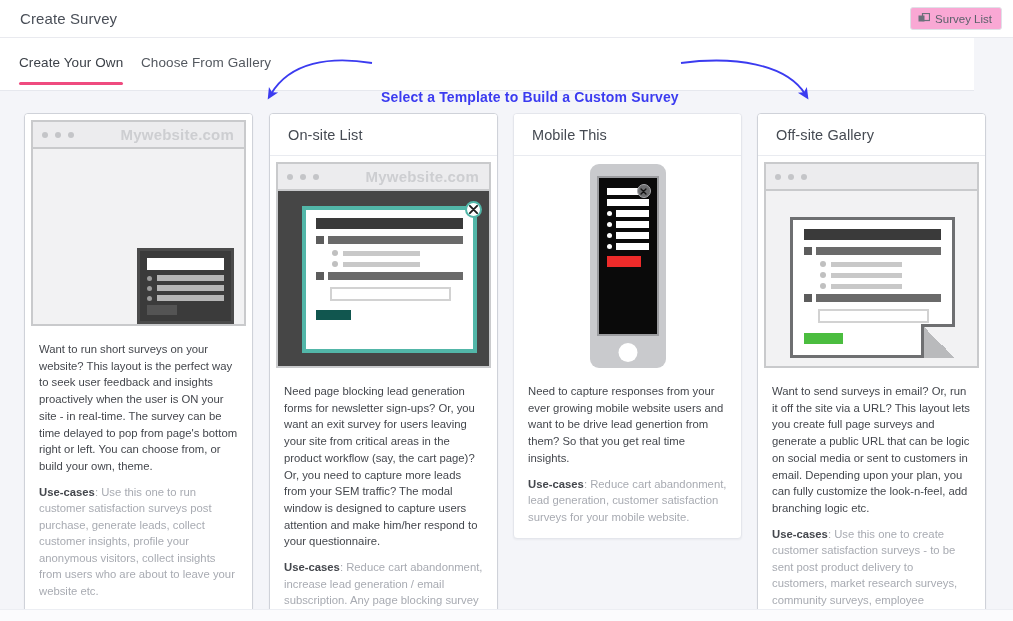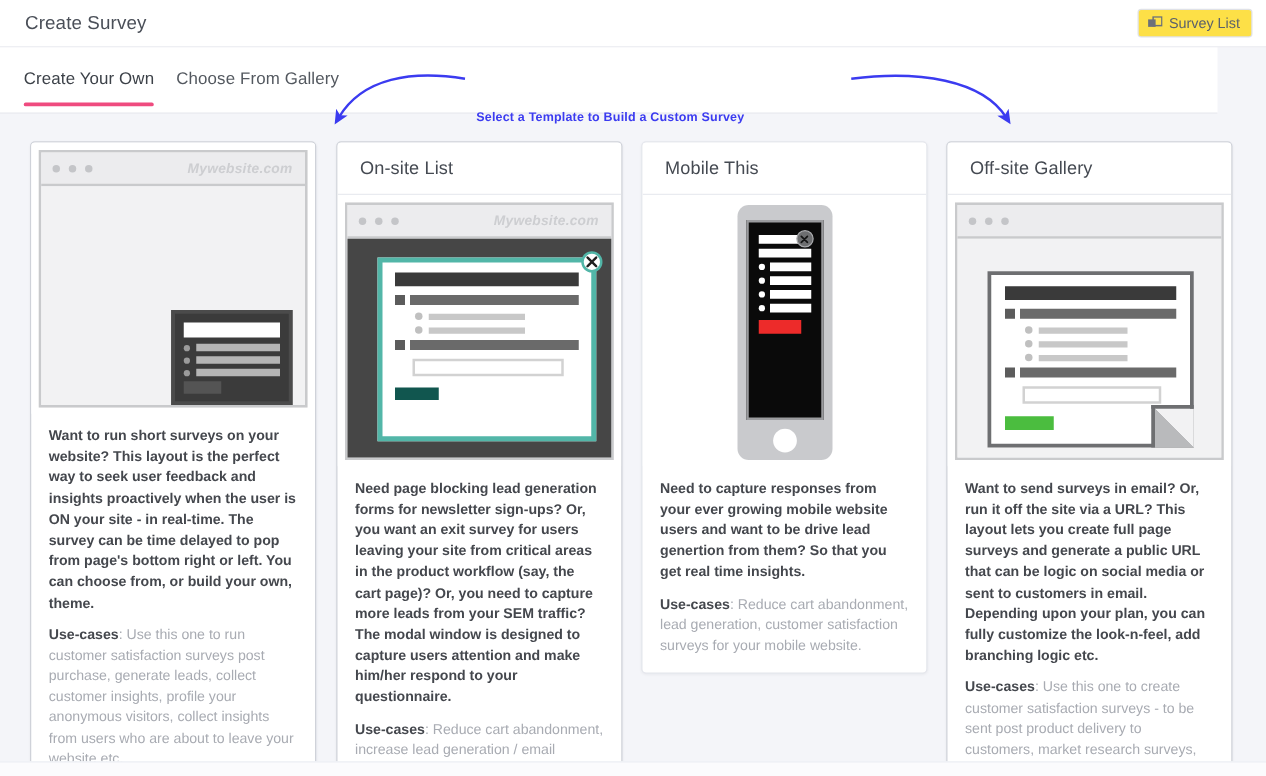--- a/index.html
+++ b/index.html
@@ -16,21 +16,21 @@
     background: #ffffff;
     border-bottom: 1px solid #e9eaef;
   }
   .page-title {
     position: absolute; left: 20px; top: 10px;
     font-size: 15px; color: #4a4f58; letter-spacing: .1px;
   }
   .survey-list-btn {
     position: absolute; right: 11px; top: 7px;
     height: 23px; padding: 0 9px 0 7px;
-    background: #fde047; border: 1px solid #dfe1e7; border-radius: 3px;
+    background: #f9a8d4; border: 1px solid #dfe1e7; border-radius: 3px;
     display: flex; align-items: center; gap: 5px;
     font-size: 11.5px; color: #5b616b; cursor: pointer;
     white-space: nowrap;
   }
   .stack-icon { width: 12px; height: 12px; display: block; flex: none; }
 
   
   .tabstrip {
     position: absolute; left: 0; top: 38px; width: 974px; height: 53px;
     background: #ffffff; border-bottom: 1px solid #e6e8ee;
@@ -45,21 +45,21 @@
   .tab.active { color: #3c4148; }
   .tab.active::after {
     content: ""; position: absolute; left: 0; right: 0; bottom: 0;
     height: 3px; background: #ef4b7f; border-radius: 2px;
   }
 
   
   .annot { position: absolute; left: 0; top: 36px; width: 1013px; height: 70px; pointer-events: none; }
   .annot-text {
     position: absolute; left: 381px; top: 53px;
-    font-size: 10px; font-weight: bold; color: #3b3bf0;
+    font-size: 14px; font-weight: bold; color: #3b3bf0;
     white-space: nowrap; letter-spacing: .15px;
   }
 
   
   .grid { position: absolute; left: 0; top: 91px; width: 1013px; height: 520px; }
   .card {
     position: absolute; top: 22px; width: 229px;
     background: #ffffff; border-radius: 4px;
     border: 1px solid #e4e6ec;
     box-shadow: 0 1px 2px rgba(30,35,50,.05);
@@ -81,22 +81,22 @@
   .thumb-inner { position: absolute; inset: 0; }
 
   
   .brow { position: absolute; left: 6px; right: 6px; top: 6px; bottom: 5px;
           border: 2px solid #c9cacc; background: #f2f2f3; }
   .brow-bar { position: absolute; left: 0; right: 0; top: 0; height: 27px;
               background: #ececee; border-bottom: 2px solid #c9cacc;
               display: flex; align-items: center; }
   .brow-dots { display: flex; gap: 7px; margin-left: 9px; }
   .brow-dots i { width: 6px; height: 6px; border-radius: 50%; background: #c4c5c8; display: block; }
-  .brow-url { margin-left: auto; margin-right: 10px; font-size: 11px;
-              font-weight: bold; color: #cdced1; letter-spacing: .2px; font-style: italic; }
+  .brow-url { margin-left: auto; margin-right: 10px; font-size: 15px;
+              font-weight: bold; color: #cdced1; letter-spacing: .2px; }
   .brow-body { position: absolute; left: 0; right: 0; top: 27px; bottom: 0; background: #f2f2f3; }
 
   
   .w1 { position: absolute; right: 10px; bottom: 0; width: 97px; height: 76px;
         background: #3b3b3b; border: 3px solid #4b4b4b; padding: 7px 7px 0 7px; }
   .w1 .inp { height: 12px; background: #fff; margin: 0 0 5px 0; }
   .w1 .row { display: flex; align-items: center; gap: 5px; margin-bottom: 4px; }
   .w1 .row i { width: 5px; height: 5px; border-radius: 50%; background: #9b9b9b; flex: none; }
   .w1 .row b { height: 6px; background: #b5b5b5; flex: 1; display: block; }
   .w1 .btn { width: 30px; height: 10px; background: #545454; margin-top: 3px; }
@@ -141,21 +141,21 @@
   .page4 { position: absolute; left: 24px; right: 22px; top: 26px; bottom: 8px;
            background: #fff; border: 3px solid #6e6f71; }
   .p4-pad { position: absolute; inset: 9px 11px; }
   .p4-fold { position: absolute; right: -3px; bottom: -3px; width: 34px; height: 34px;
              background: linear-gradient(225deg, #f2f2f3 0 50%, #b9babc 50% 100%);
              border-left: 3px solid #6e6f71; border-top: 3px solid #6e6f71; }
   .p4-sub { width: 39px; height: 11px; background: #4bbd3f; margin-top: 10px; }
 
   
   .card-body { padding: 10px 14px 13px 14px; }
-  .desc { font-size: 11.3px; line-height: 1.48; color: #44474d; font-weight: bold; }
+  .desc { font-size: 11.3px; line-height: 1.48; color: #44474d; }
   .usecase { font-size: 11.3px; line-height: 1.46; color: #a8abb2; margin-top: 9px; }
   .usecase b { color: #44474d; font-weight: bold; }
 
   .footer-line { position: absolute; left: 0; bottom: 0; width: 1013px; height: 12px;
                  background: #fbfbfd; border-top: 1px solid #eceef3; }
 </style>
 </head>
 <body>
 
 <div class="topbar">

